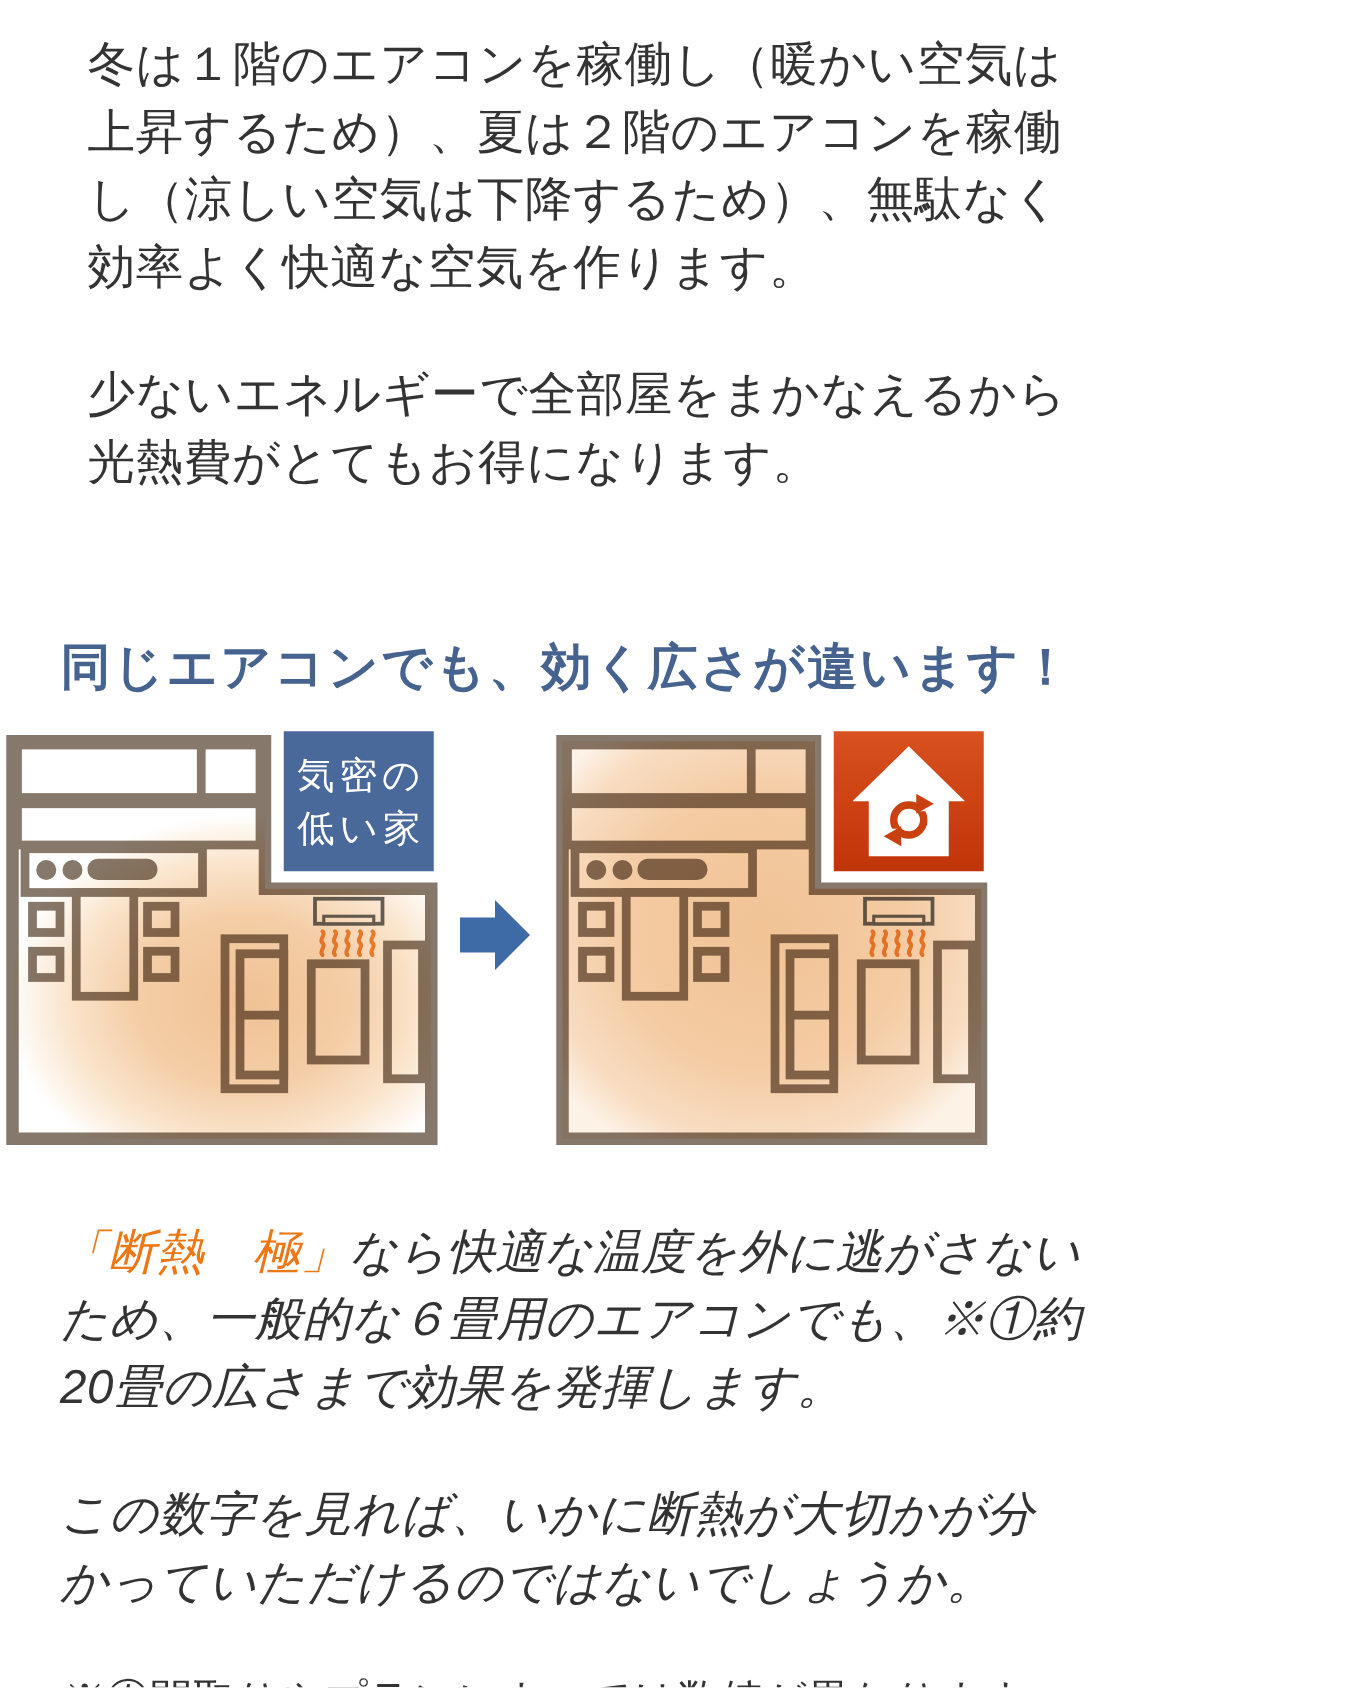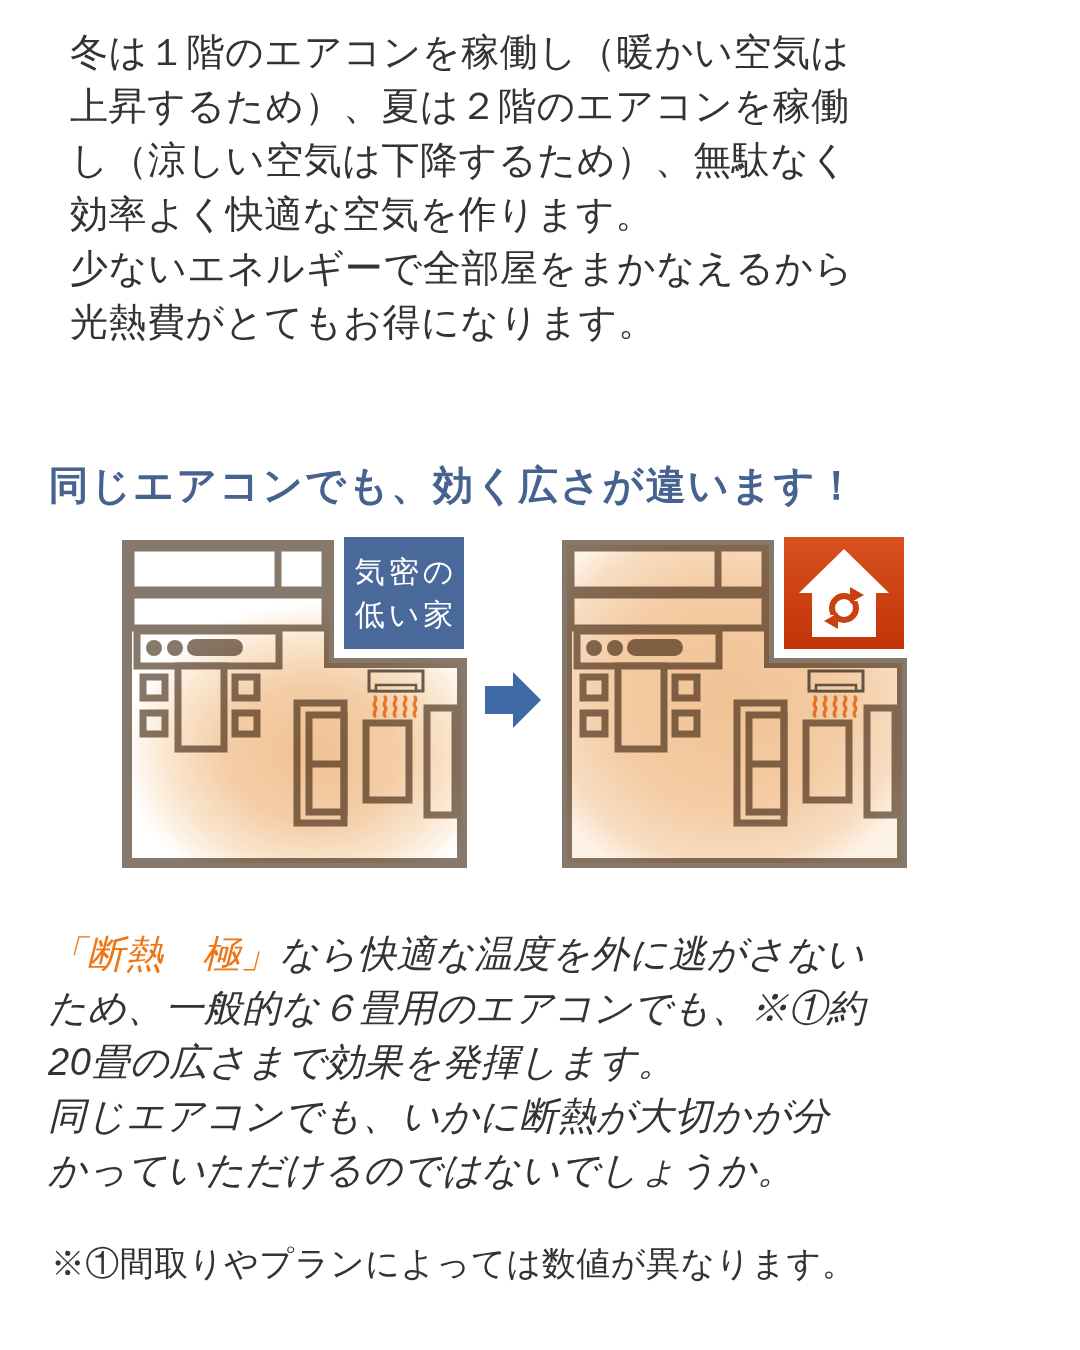--- a/index.html
+++ b/index.html
@@ -14,34 +14,34 @@
   .intro-block{padding:26px 45px 0 70px;}
   .body-block{padding:0 40px 0 48px;}
   p.jp-text{
     margin:0;
     font-size:38px;
     line-height:1.42;
     letter-spacing:0.5px;
     color:#333333;
     text-align:left;
   }
-  p.jp-text + p.jp-text{}
+  p.jp-text + p.jp-text{margin-top:48px;}
   .section-heading{
     margin:108px 0 0 0;
     text-align:center;
     font-family:Liberation Sans, sans-serif;
     font-weight:bold;
     font-size:40px;
     letter-spacing:2px;
     color:#46638f;
   }
   .diagram-wrap{
     margin-top:22px;
     display:flex;
-    justify-content:flex-end;
+    justify-content:flex-start;
     text-decoration:underline;
   }
   .body-block{margin-top:48px;font-style:italic;}
   .highlight{color:#ed7615;}
   .footnote{
     margin:44px 0 0 0;
     text-align:center;
     font-size:34px;
     letter-spacing:0.5px;
     color:#333333;
@@ -156,18 +156,18 @@
             <polygon points="293,52 307,60 293,68" fill="#c8410f"></polygon>
             <polygon points="281,94 267,86 281,78" fill="#c8410f"></polygon>
           </g>
         </g>
       </g>
     </svg>
   </div>
 
   <div class="body-block">
     <p class="jp-text"><span class="highlight">「断熱　極」</span><span>なら快適な温度を外に逃がさないため、一般的な６畳用のエアコンでも、※①約20畳の広さまで効果を発揮します。</span></p>
-    <p class="jp-text">同じエアコンでも、いかに断熱が大切かが分かっていただけるのではないでしょうか。</p>
+    <p class="jp-text">この数字を見れば、いかに断熱が大切かが分かっていただけるのではないでしょうか。</p>
   </div>
 
   <p class="footnote">※①間取りやプランによっては数値が異なります。</p>
 
 </div>
 
 </body></html>

